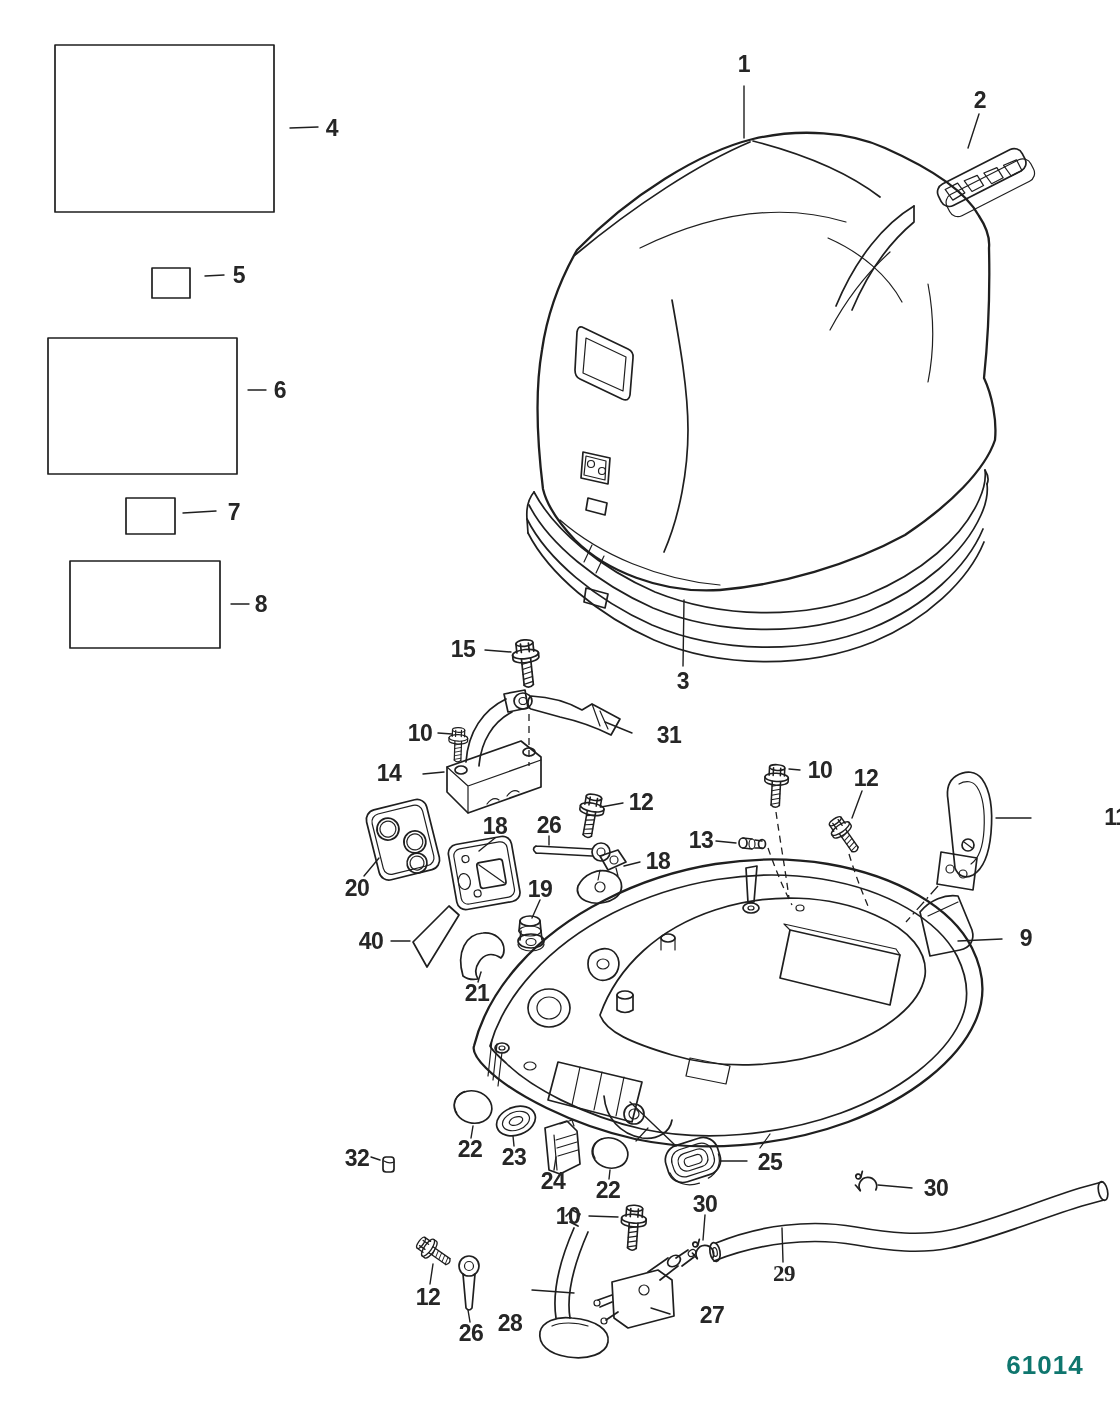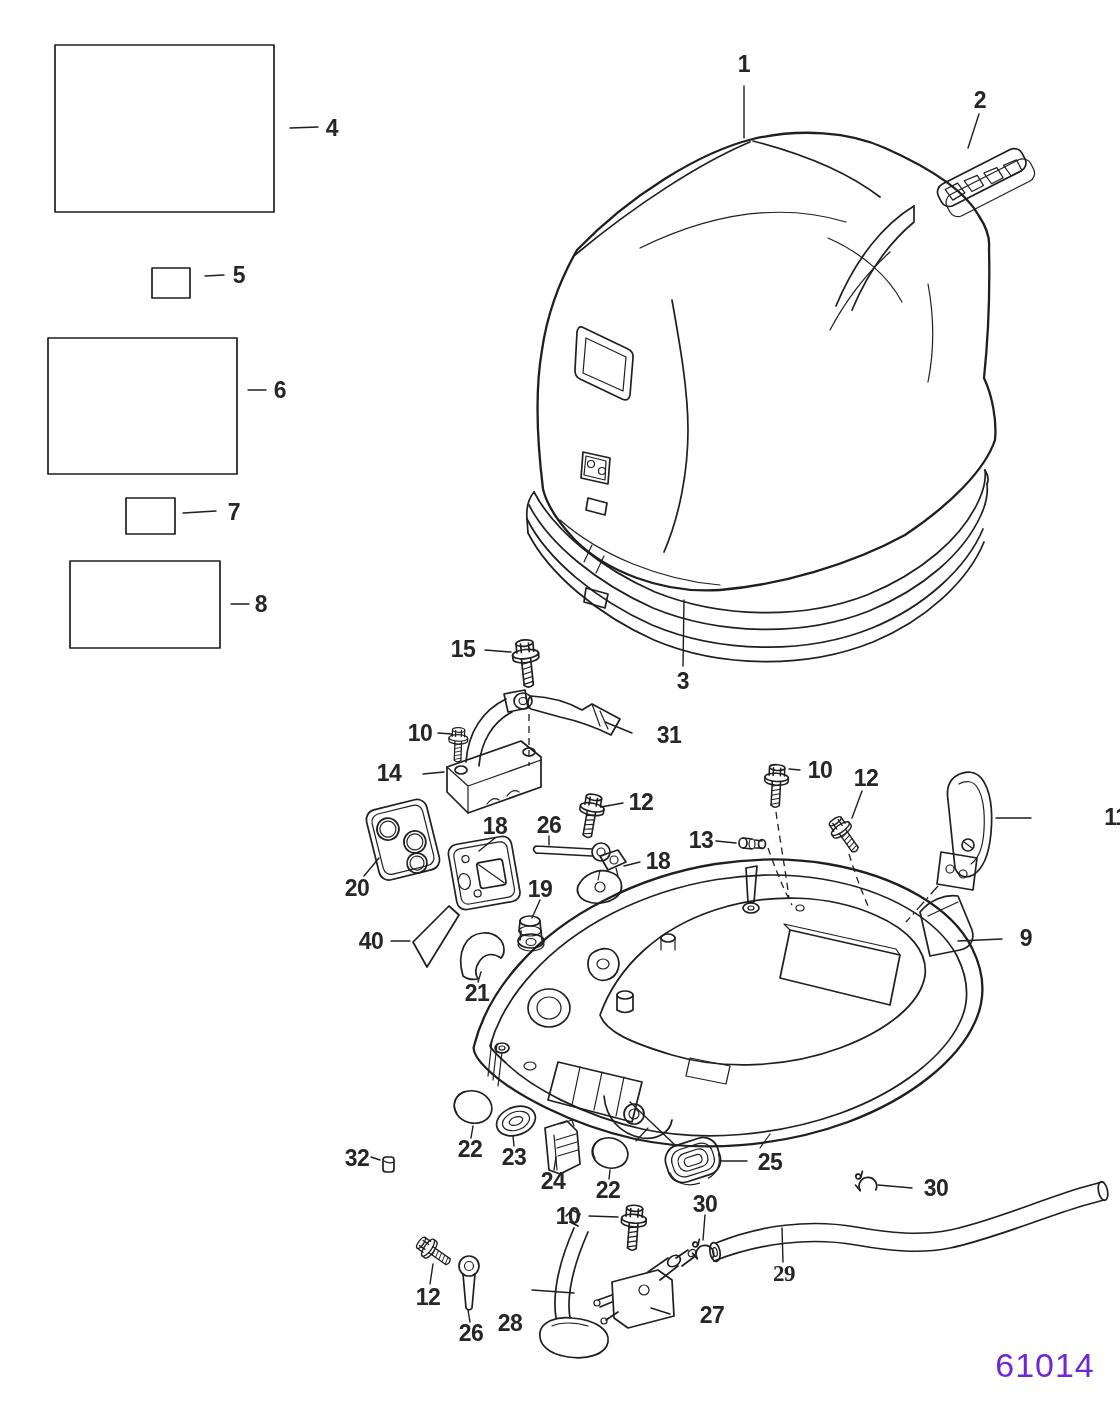--- a/index.html
+++ b/index.html
@@ -20,21 +20,21 @@
   .dashdot{fill:none;stroke:#1f1f1f;stroke-width:1.3;stroke-dasharray:11 4 2 4;}
   .callout{
     position:absolute;
     transform:translate(-50%,-50%);
     font-weight:bold;font-size:23px;line-height:1;
     color:#262626;letter-spacing:-0.5px;white-space:nowrap;
   }
   .drawing-number{
     position:absolute;
     transform:translate(-50%,-50%);
-    font-weight:normal;font-size:34px;color:#6d28d9;letter-spacing:1px;
+    font-weight:bold;font-size:26px;color:#0f766e;letter-spacing:1px;
   }
 </style>
 </head>
 <body>
 
 <div class="stage">
 
   <svg class="art" viewBox="0 0 1120 1422" aria-hidden="true">
     <defs>
       <g id="bolt">

